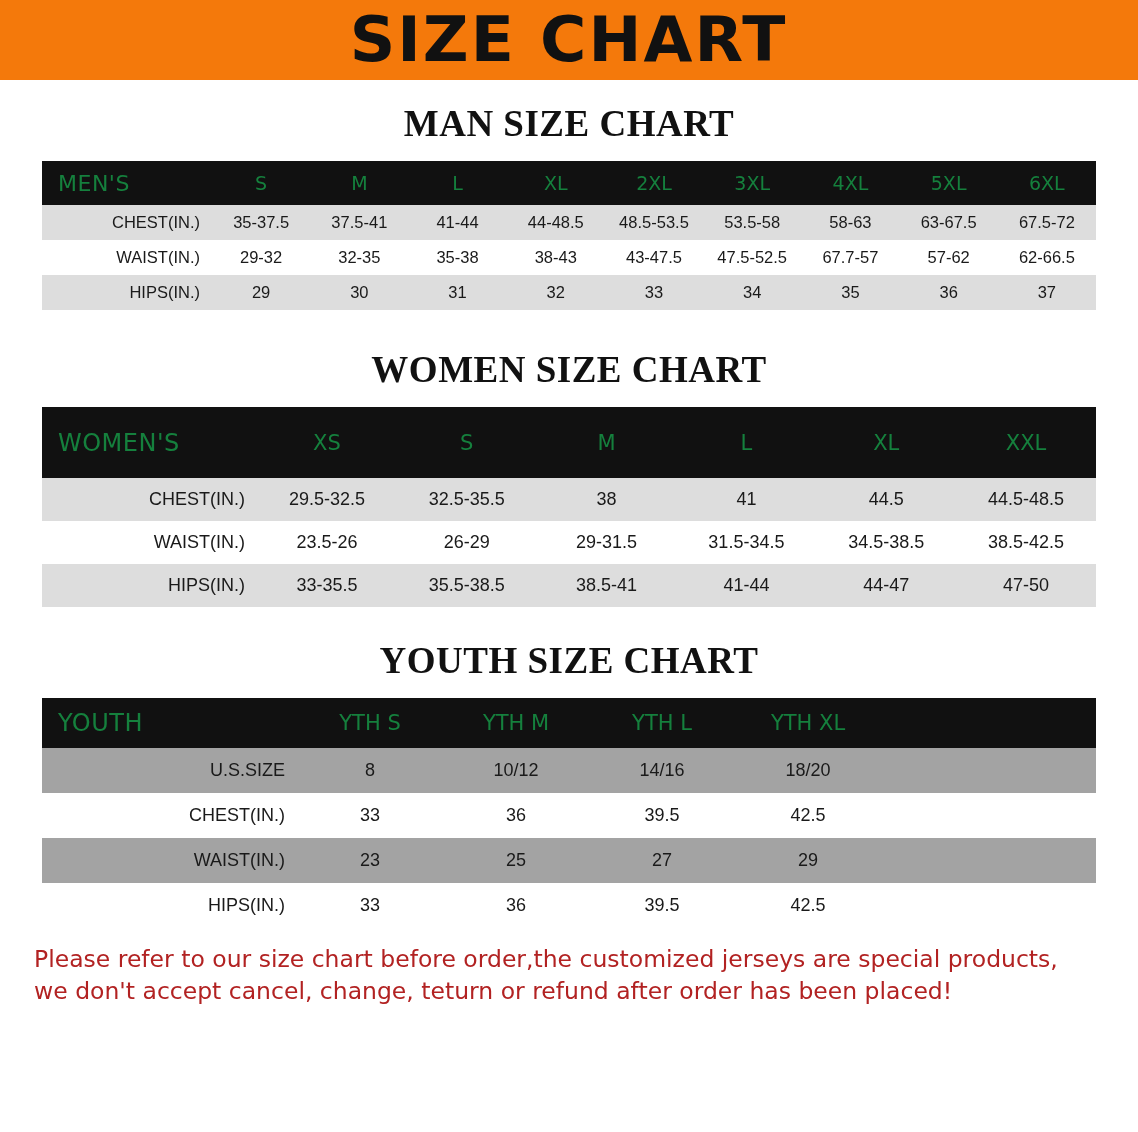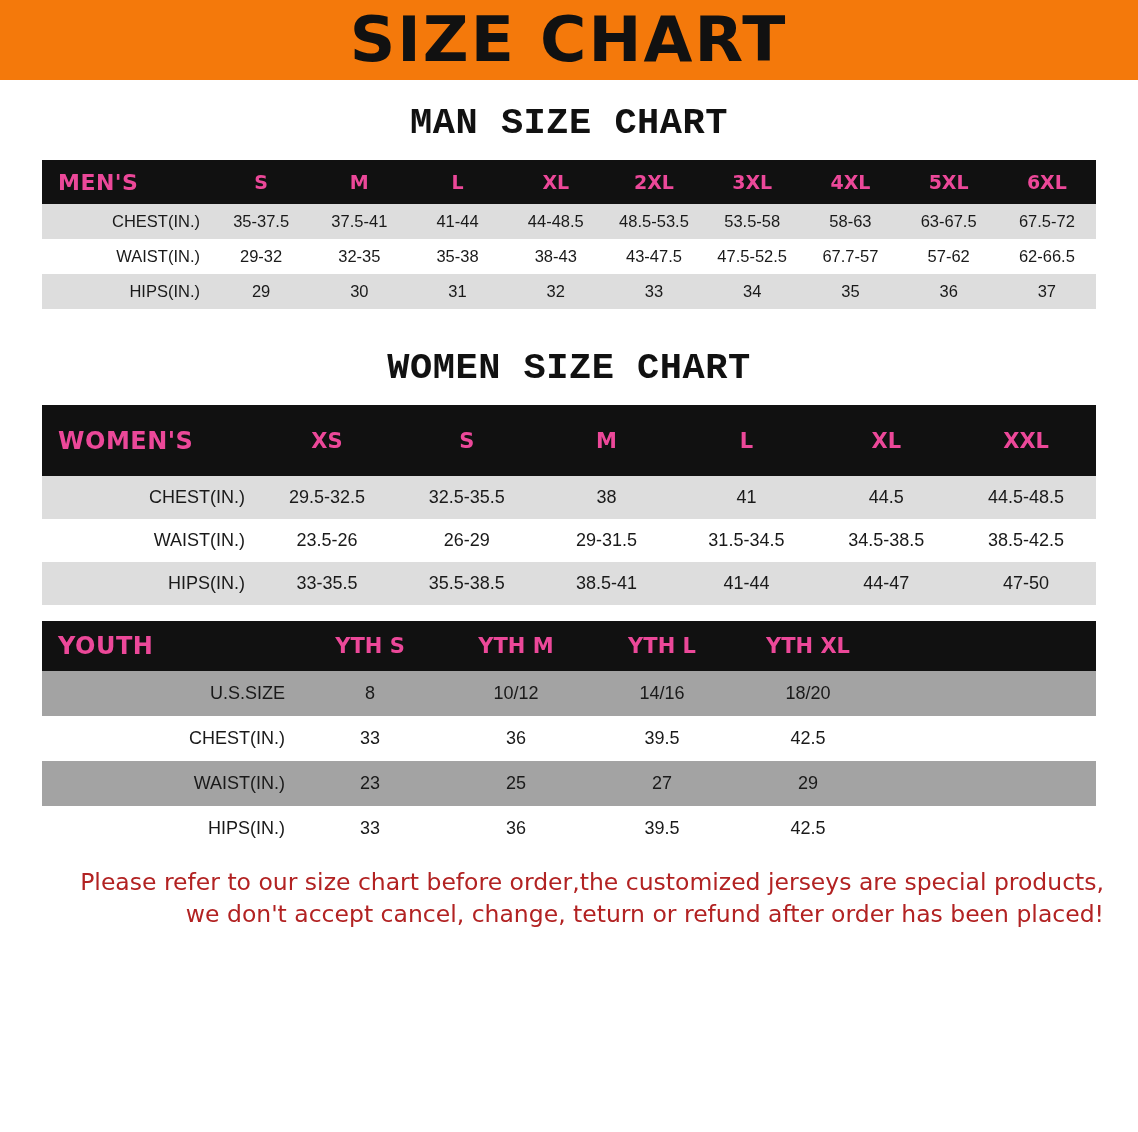--- a/index.html
+++ b/index.html
@@ -35,21 +35,21 @@
     font-size: 62px;
     letter-spacing: 2px;
     color: #111111;
     line-height: 1;
     transform: scaleX(1.02);
   }
 
   
   .section-title {
     text-align: center;
-    font-family: Liberation Mono, monospace;
+    font-family: Liberation Serif, serif;
     font-weight: bold;
     font-size: 37px;
     color: #111111;
     letter-spacing: 0.5px;
   }
   .t-man { margin-top: 22px; }
   .t-women { margin-top: 38px; }
   .t-youth { margin-top: 32px; }
 
   
@@ -66,24 +66,24 @@
   table.sizetable td {
     text-align: center;
     font-family: "Liberation Sans", sans-serif;
     font-size: 16.5px;
     color: #1a1a1a;
     padding: 0;
     white-space: nowrap;
   }
   table.sizetable thead th {
     background: #111111;
-    color: #ec4899;
+    color: #15803d;
     height: 44px;
     font-size: 19px;
-    font-weight: bold;
+    font-weight: normal;
     font-family: "DejaVu Sans", sans-serif;
   }
   table.sizetable thead th.rowlabel {
     text-align: left;
     padding-left: 16px;
     font-size: 22px;
     letter-spacing: 0.5px;
   }
   table.sizetable tbody td {
     height: 35px;
@@ -113,21 +113,21 @@
   .youth table.sizetable tbody td.rowlabel { font-size: 18px; }
 
   
   .disclaimer {
     margin: 16px auto 9px auto;
     width: 1070px;
     color: #b22222;
     font-family: "DejaVu Sans", sans-serif;
     font-size: 23.5px;
     line-height: 1.35;
-    text-align: right;
+    text-align: left;
   }
   .disclaimer .line { display: block; }
 </style>
 </head>
 <body>
 
 <div class="page">
 
   <div class="banner">
     <div class="banner-title">SIZE CHART</div>
@@ -238,20 +238,21 @@
           <td>35.5-38.5</td>
           <td>38.5-41</td>
           <td>41-44</td>
           <td>44-47</td>
           <td>47-50</td>
         </tr>
       </tbody>
     </table>
   </div>
 
+  <div class="section-title t-youth">YOUTH SIZE CHART</div>
   <div class="table-wrap youth">
     <table class="sizetable">
       <colgroup>
         <col style="width:255px">
         <col span="4">
         <col style="width:215px">
       </colgroup>
       <thead>
         <tr>
           <th class="rowlabel">YOUTH</th>

